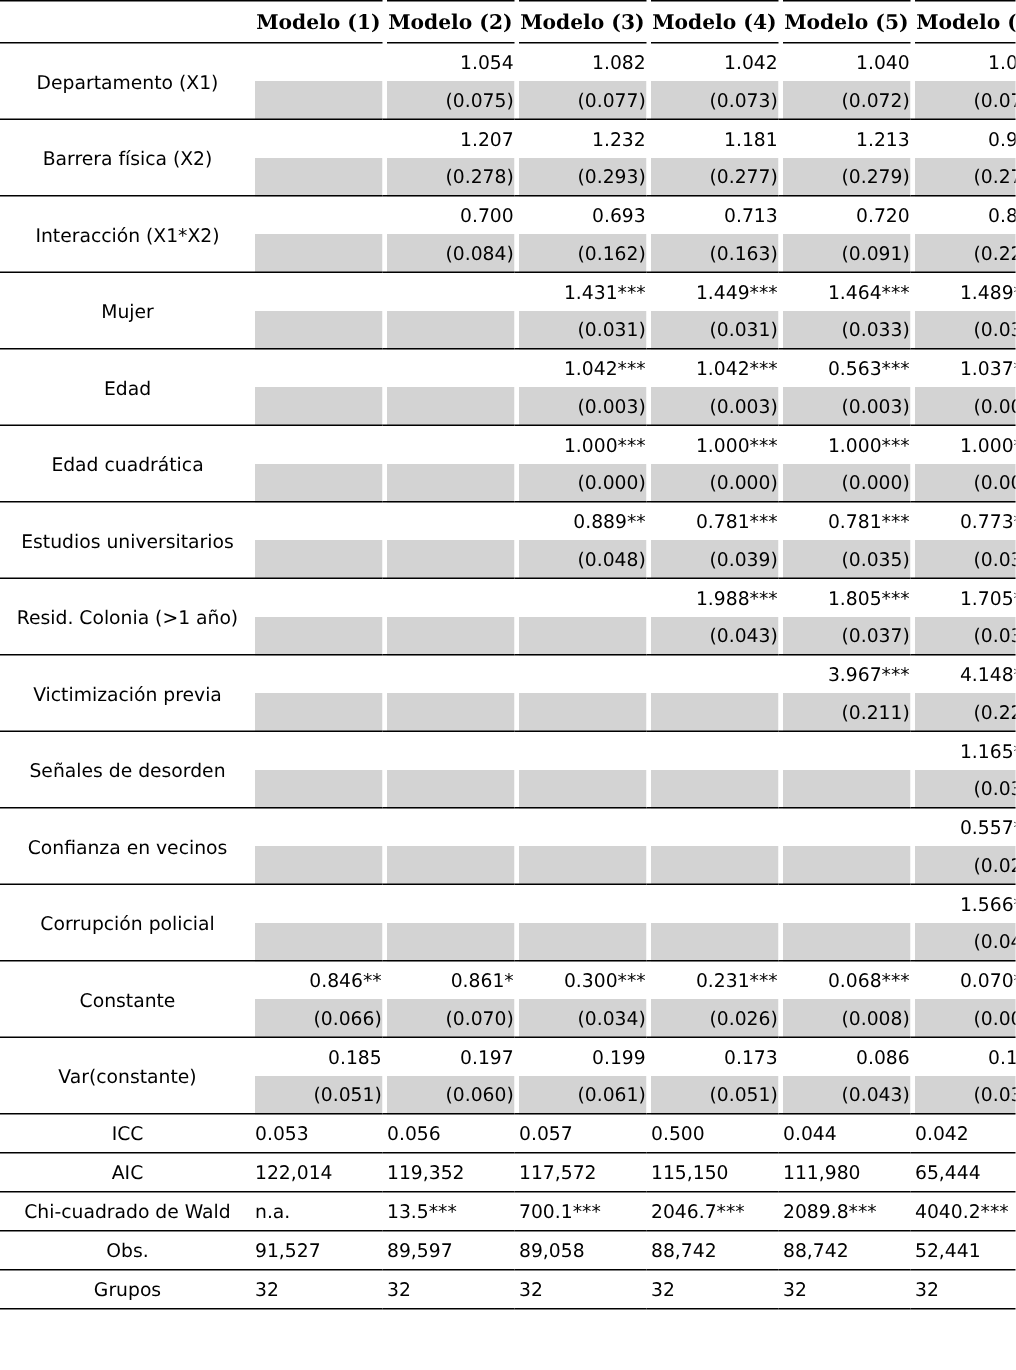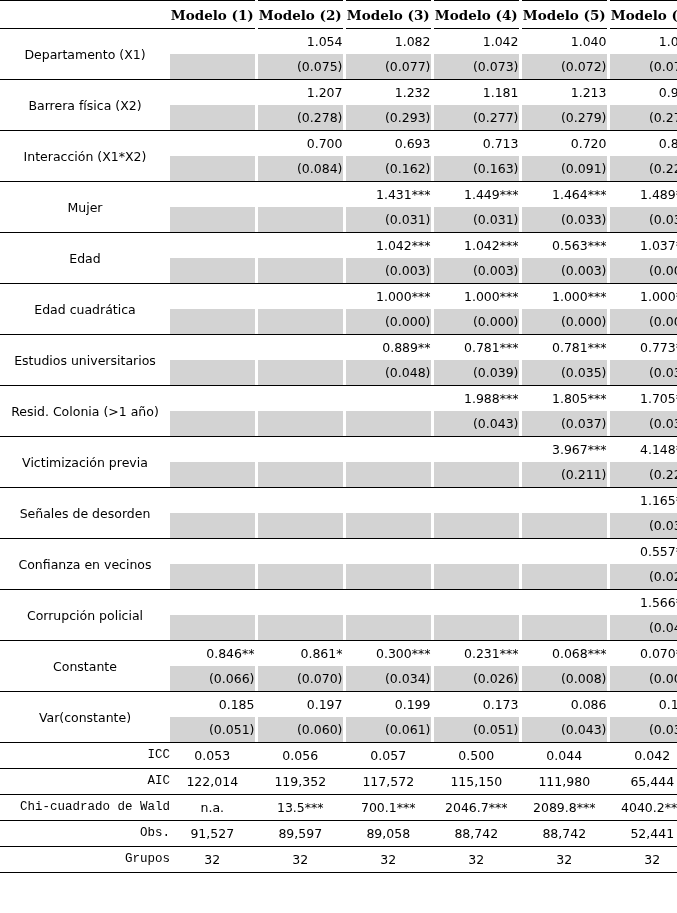--- a/index.html
+++ b/index.html
@@ -110,27 +110,26 @@
   }
 
   
   .statrow td {
     height: 25px;
     line-height: 25px;
     font-size: 12.5px;
     border-bottom: 1.1px solid #000;
   }
   .statrow td.rowlabel {
-    text-align: right;
+    text-align: center;
     padding-left: 5px;
     vertical-align: middle;
-    font-family: Liberation Mono, monospace;
   }
   .statrow td.num {
-    text-align: center;
+    text-align: left;
     padding-right: 6px;
     white-space: nowrap;
   }
 </style>
 </head>
 <body>
 
 <table id="regression-table">
   <colgroup>
     <col class="label-col">

